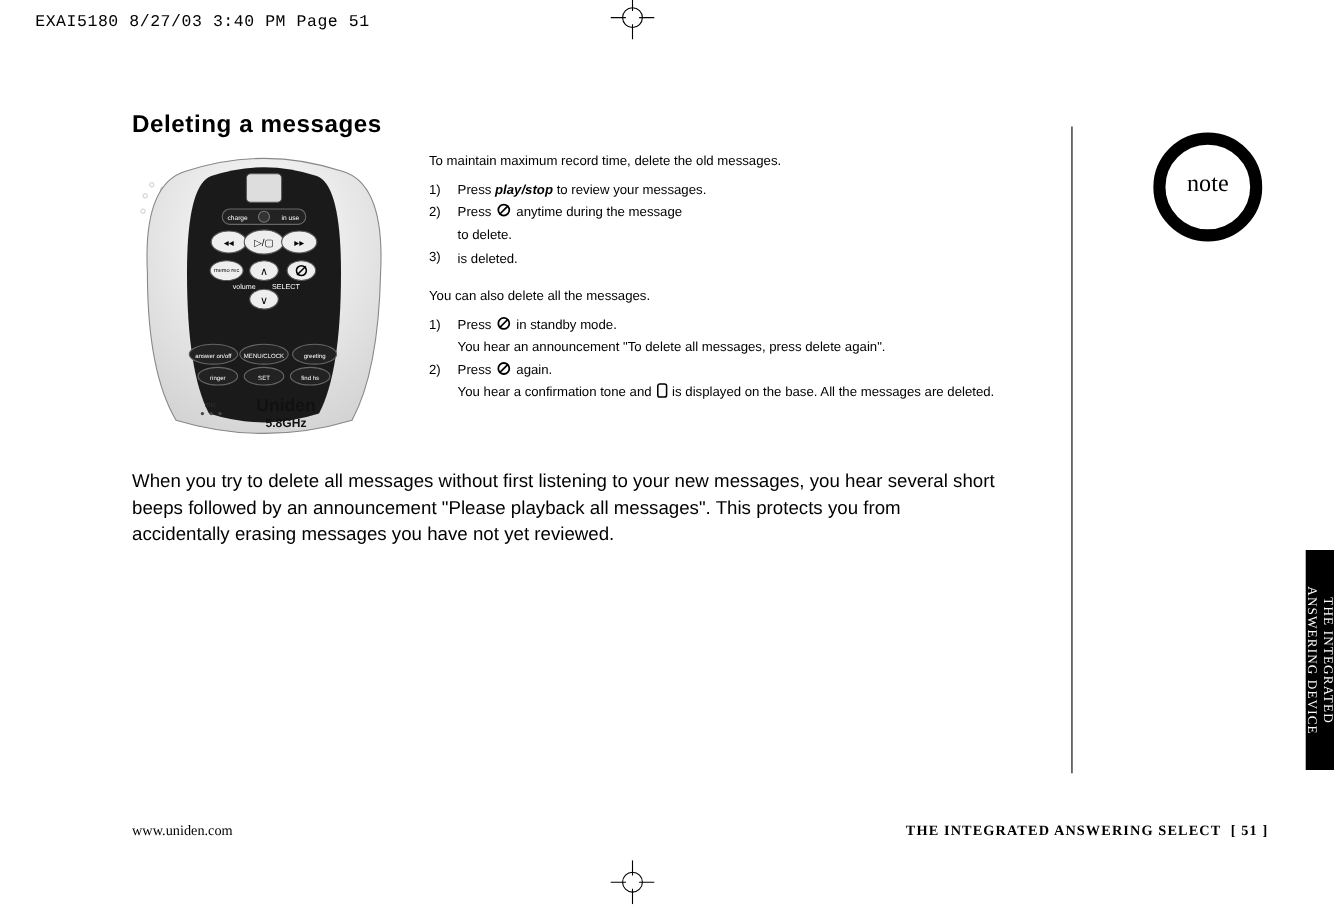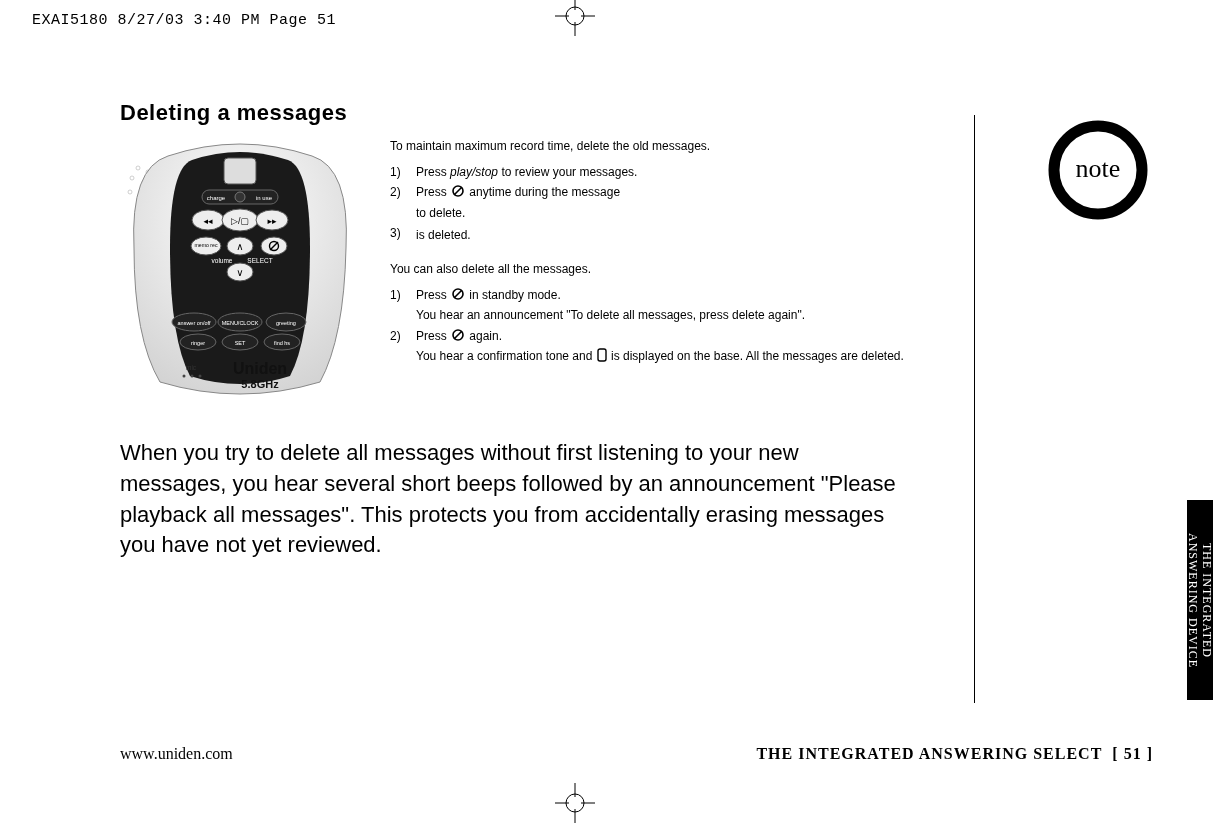--- a/index.html
+++ b/index.html
@@ -11,32 +11,32 @@
   .heading{font-weight:bold;font-size:22px;letter-spacing:.5px}
   .main-row{display:flex;align-items:flex-start;margin-top:12px}
   .device{width:240px;flex:none}
   .device svg{display:block}
   .body-col{margin-left:30px;font-size:12px;line-height:1.35;max-width:530px}
   .body-col p{margin:0 0 10px 0}
   .step{display:flex;margin:4px 0}
   .step .num{flex:none;width:26px}
   .step .txt{flex:1}
   .step .txt .sub{display:block;margin-top:2px}
-  .emph{font-style:italic;font-weight:normal}
+  .emph{font-style:italic;font-weight:bold}
   .gap{height:14px}
   .icon{display:inline-block;vertical-align:middle}
-  .bottom-para{margin-top:40px;font-size:22px;line-height:1.4;max-width:790px}
-  .footer{position:absolute;left:0;right:0;bottom:0;display:flex;align-items:baseline;justify-content:space-between;font-size:16px}
+  .bottom-para{margin-top:28px;font-size:17px;line-height:1.4;max-width:790px}
+  .footer{position:absolute;left:0;right:0;bottom:0;display:flex;align-items:baseline;justify-content:space-between;font-size:13px}
   .footer .site{font-family:Georgia,serif}
   .footer .right{font-family:Georgia,serif;letter-spacing:1px}
   .footer .right b{font-weight:bold}
   .side{position:absolute;right:-40px;top:20px;width:190px}
   .note-badge{position:relative;width:100px;height:100px;margin:0 auto 18px}
   .note-badge svg{display:block}
-  .note-badge span{position:absolute;left:0;right:0;top:34px;text-align:center;font-family:Georgia,serif;font-size:26px}
+  .note-badge span{position:absolute;left:0;right:0;top:34px;text-align:center;font-family:Georgia,serif;font-size:22px}
   .note-text{font-size:15px;line-height:1.35}
   .tab{position:absolute;right:0;top:500px;width:26px;height:200px;background:#000;color:#fff;font-family:Georgia,serif;font-size:12px;letter-spacing:1px;display:flex;align-items:center;justify-content:center}
   .tab .t{writing-mode:vertical-rl;transform:rotate(0deg);text-align:center;line-height:1.2}
   .divider{position:absolute;top:115px;bottom:120px;right:238px;width:1px;background:#000}
 </style>
 </head>
 <body>
 
 <div class="print-header">EXAI5180  8/27/03 3:40 PM  Page 51</div>
 

